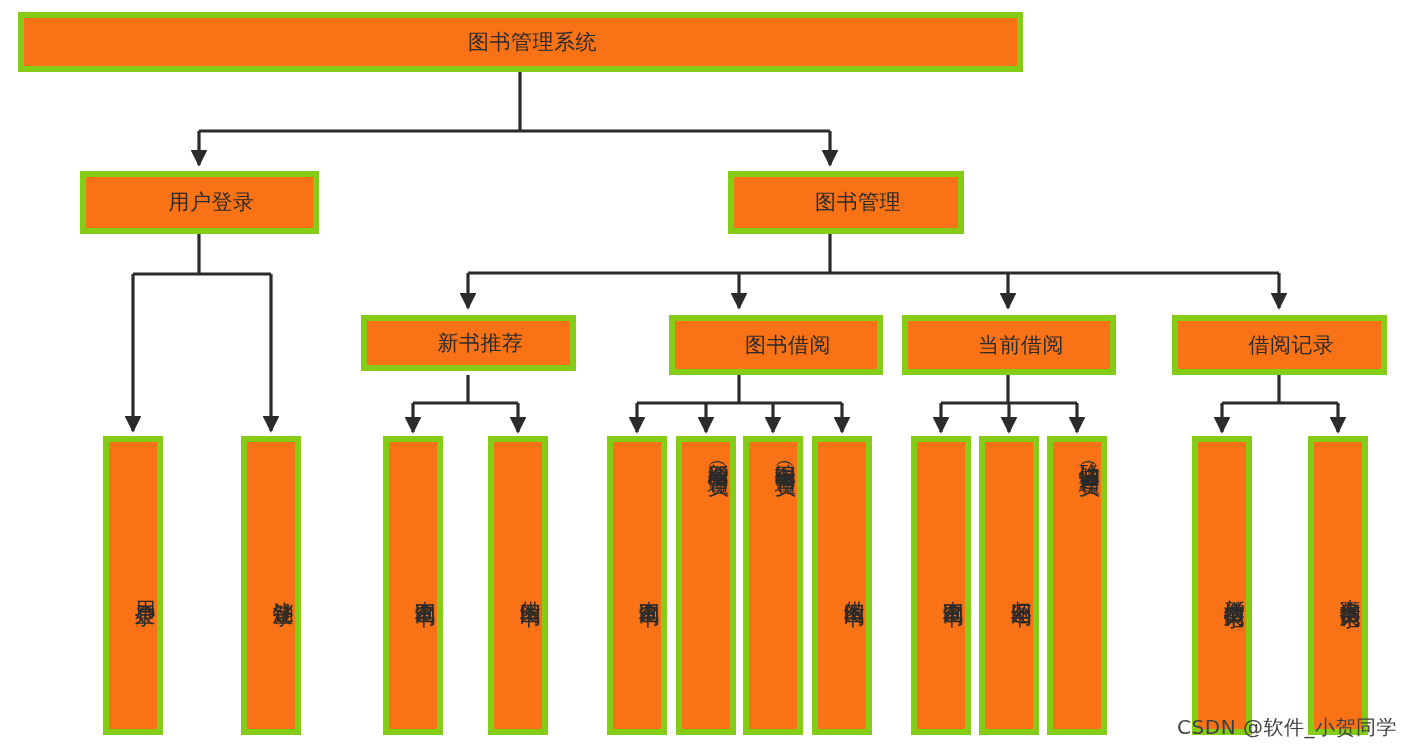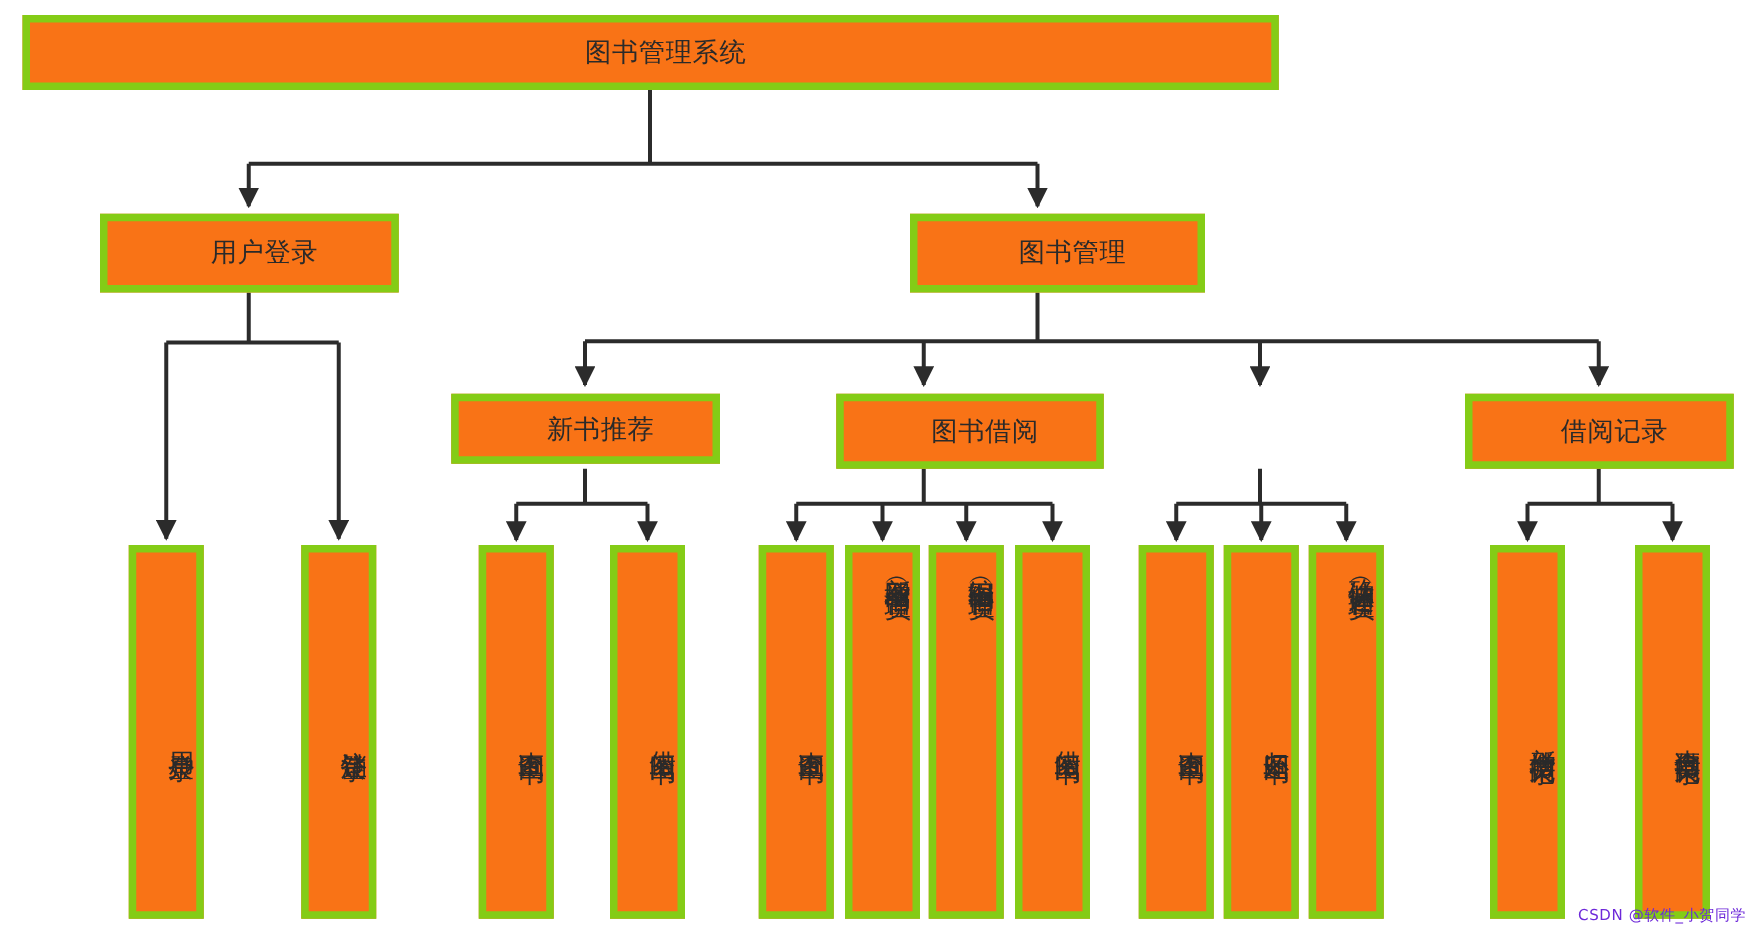--- a/index.html
+++ b/index.html
@@ -59,22 +59,22 @@
     white-space: nowrap;
     text-align: left;
   }
   .node.leaf.centered {
     align-items: center;
   }
   .watermark {
     position: absolute;
     right: 8px;
     bottom: 6px;
-    font-size: 12px;
-    color: #6d28d9;
+    font-size: 20px;
+    color: #404040;
     letter-spacing: 0.5px;
     white-space: nowrap;
   }
 </style>
 </head>
 <body>
 
 <div id="diagram-root">
 
   <svg class="connectors" viewBox="0 0 1405 747" xmlns="http://www.w3.org/2000/svg">
@@ -138,20 +138,23 @@
   <div class="node" style="left:712px; top:171px; width:236px; height:63px;margin-left:16px;">
     <span class="label">图书管理</span>
   </div>
 
   <div class="node" style="left:361px; top:315px; width:215px; height:56px;">
     <span class="label">新书推荐</span>
   </div>
   <div class="node" style="left:633px; top:315px; width:214px; height:60px;margin-left:36px;">
     <span class="label">图书借阅</span>
   </div>
+  <div class="node" style="left:902px; top:315px; width:214px; height:60px;">
+    <span class="label">当前借阅</span>
+  </div>
   <div class="node" style="left:1172px; top:315px; width:215px; height:60px;text-align:center;">
     <span class="label">借阅记录</span>
   </div>
 
   <div class="node leaf centered" style="left:103px; top:436px; width:60px; height:299px;">
     <span class="label">用户登录</span>
   </div>
   <div class="node leaf centered" style="left:241px; top:436px; width:60px; height:299px;">
     <span class="label">注销登录</span>
   </div>

